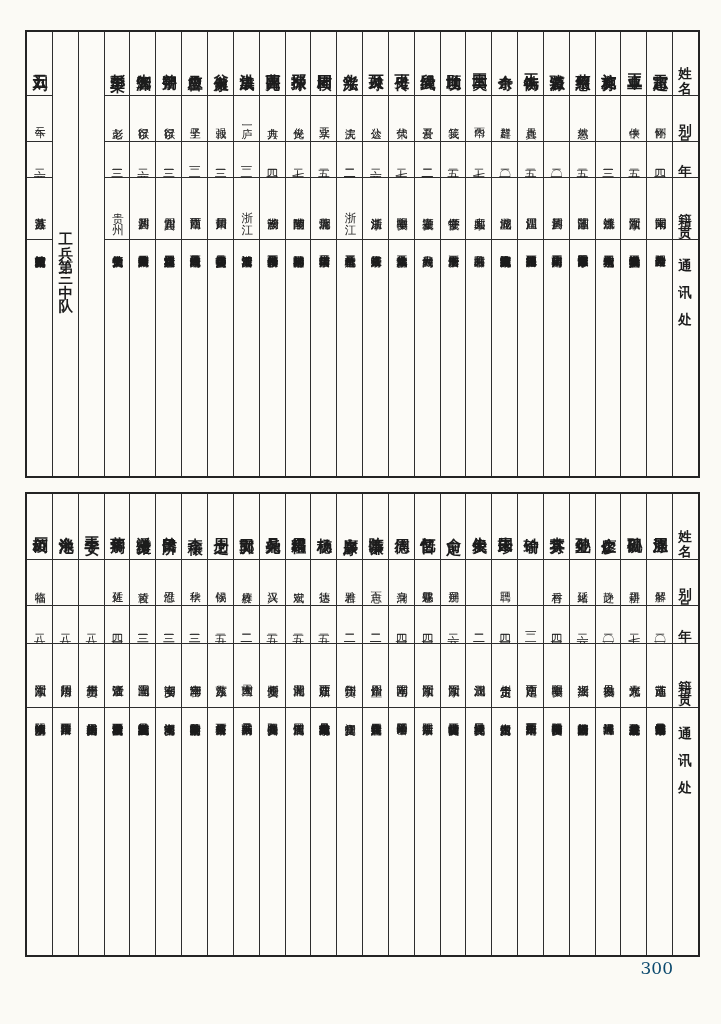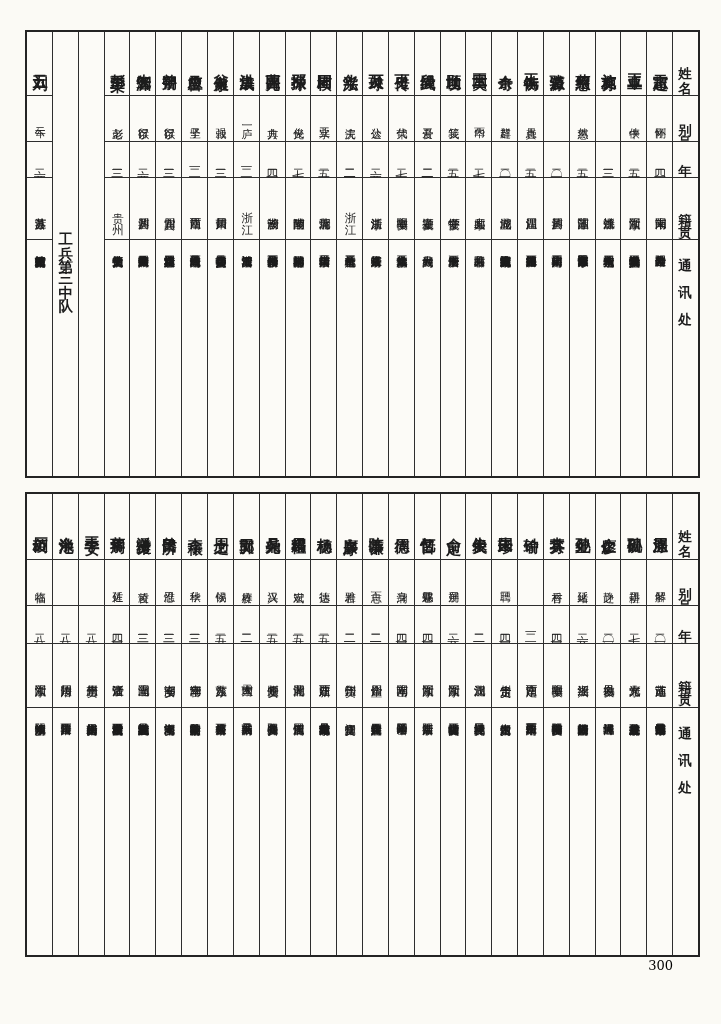--- a/index.html
+++ b/index.html
@@ -55,21 +55,21 @@
   
   .col.section .cell, .col.spacer .cell { flex:1 1 auto; border-bottom:none; height:auto; }
   .col.section .vtext {
     font-size:14.5px; font-weight:bold;
     letter-spacing:0.9em; margin-bottom:-0.9em;
   }
 
   .page-number {
     position:absolute; right:48px; top:958px;
     font-family:"DejaVu Serif","Liberation Serif",serif;
-    font-size:13px; color:#000000;
+    font-size:17px; color:#0c4a6e;
   }
 </style>
 </head>
 <body>
 
 <div class="page">
 
   <div class="rtable top">
       <div class="col header">
     <div class="cell c-name">

